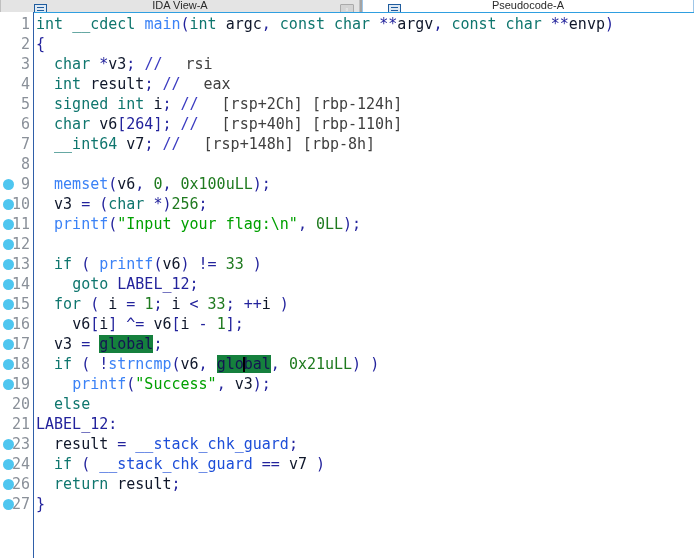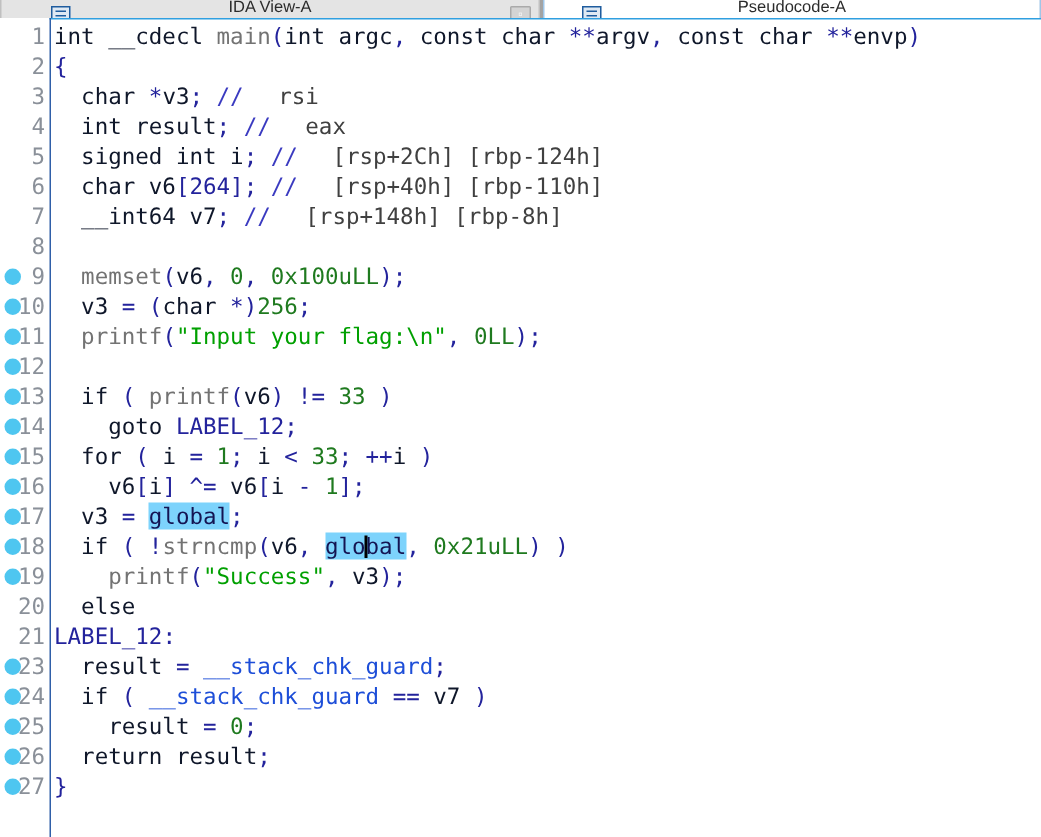--- a/index.html
+++ b/index.html
@@ -128,32 +128,32 @@
     font-size: 15px;
     font-family: "DejaVu Sans Mono", "Liberation Mono", monospace;
   }
   .code {
     position: absolute;
     left: 36px; top: 0;
     color: #1a1a8c;
   }
 
   
-  .kw   { color: #0f172a; }            
-  .fn   { color: #737373; }            
+  .kw   { color: #0f766e; }            
+  .fn   { color: #3b82f6; }            
   .var  { color: #0f172a; }            
   .num  { color: #1f7a1f; }            
   .str  { color: #00a000; }            
   .cmt  { color: #404040; margin-left: 14px; }            
   .cmtm { color: #3a3ac0; }            
   .glob { color: #1d4ed8; }            
   .punc { color: #23239c; }
   .lbl  { color: #23239c; text-align: right; }
   .hl {
-    background: #7dd3fc;
+    background: #15803d;
     color: #141452;
   }
   .caret {
     display: inline-block;
     width: 0;
     border-left: 2px solid #000000;
     height: 15px;
     vertical-align: -3px;
     margin: 0 -1px;
   }
@@ -194,17 +194,16 @@
       <div class="line"><span class="bp"></span><span class="lineno">14</span><span class="code"><span class="punc">    </span><span class="kw">goto </span><span class="lbl">LABEL_12</span><span class="punc">;</span></span></div>
       <div class="line"><span class="bp"></span><span class="lineno">15</span><span class="code"><span class="punc">  </span><span class="kw">for</span><span class="punc"> ( </span><span class="var">i</span><span class="punc"> = </span><span class="num">1</span><span class="punc">; </span><span class="var">i</span><span class="punc"> &lt; </span><span class="num">33</span><span class="punc">; ++</span><span class="var">i</span><span class="punc"> )</span></span></div>
       <div class="line"><span class="bp"></span><span class="lineno">16</span><span class="code"><span class="punc">    </span><span class="var">v6</span><span class="punc">[</span><span class="var">i</span><span class="punc">] ^= </span><span class="var">v6</span><span class="punc">[</span><span class="var">i</span><span class="punc"> - </span><span class="num">1</span><span class="punc">];</span></span></div>
       <div class="line"><span class="bp"></span><span class="lineno">17</span><span class="code"><span class="punc">  </span><span class="var">v3</span><span class="punc"> = </span><span class="hl">global</span><span class="punc">;</span></span></div>
       <div class="line"><span class="bp"></span><span class="lineno">18</span><span class="code"><span class="punc">  </span><span class="kw">if</span><span class="punc"> ( !</span><span class="fn">strncmp</span><span class="punc">(</span><span class="var">v6</span><span class="punc">, </span><span class="hl">glo<span class="caret"></span>bal</span><span class="punc">, </span><span class="num">0x21uLL</span><span class="punc">) )</span></span></div>
       <div class="line"><span class="bp"></span><span class="lineno">19</span><span class="code"><span class="punc">    </span><span class="fn">printf</span><span class="punc">(</span><span class="str">"Success"</span><span class="punc">, </span><span class="var">v3</span><span class="punc">);</span></span></div>
       <div class="line"><span class="lineno">20</span><span class="code"><span class="punc">  </span><span class="kw">else</span></span></div>
       <div class="line"><span class="lineno">21</span><span class="code"><span class="lbl">LABEL_12</span><span class="punc">:</span></span></div>
       <div class="line"><span class="bp"></span><span class="lineno">23</span><span class="code"><span class="punc">  </span><span class="var">result</span><span class="punc"> = </span><span class="glob">__stack_chk_guard</span><span class="punc">;</span></span></div>
       <div class="line"><span class="bp"></span><span class="lineno">24</span><span class="code"><span class="punc">  </span><span class="kw">if</span><span class="punc"> ( </span><span class="glob">__stack_chk_guard</span><span class="punc"> == </span><span class="var">v7</span><span class="punc"> )</span></span></div>
-      <div class="line"><span class="bp"></span><span class="lineno">25</span><span class="code"><span class="punc">    </span><span class="var">result</span><span class="punc"> = </span><span class="num">0</span><span class="punc">;</span></span></div>
       <div class="line"><span class="bp"></span><span class="lineno">26</span><span class="code"><span class="punc">  </span><span class="kw">return </span><span class="var">result</span><span class="punc">;</span></span></div>
       <div class="line"><span class="bp"></span><span class="lineno">27</span><span class="code"><span class="punc">}</span></span></div>
     </div>
 </div>
 
 </body></html>

